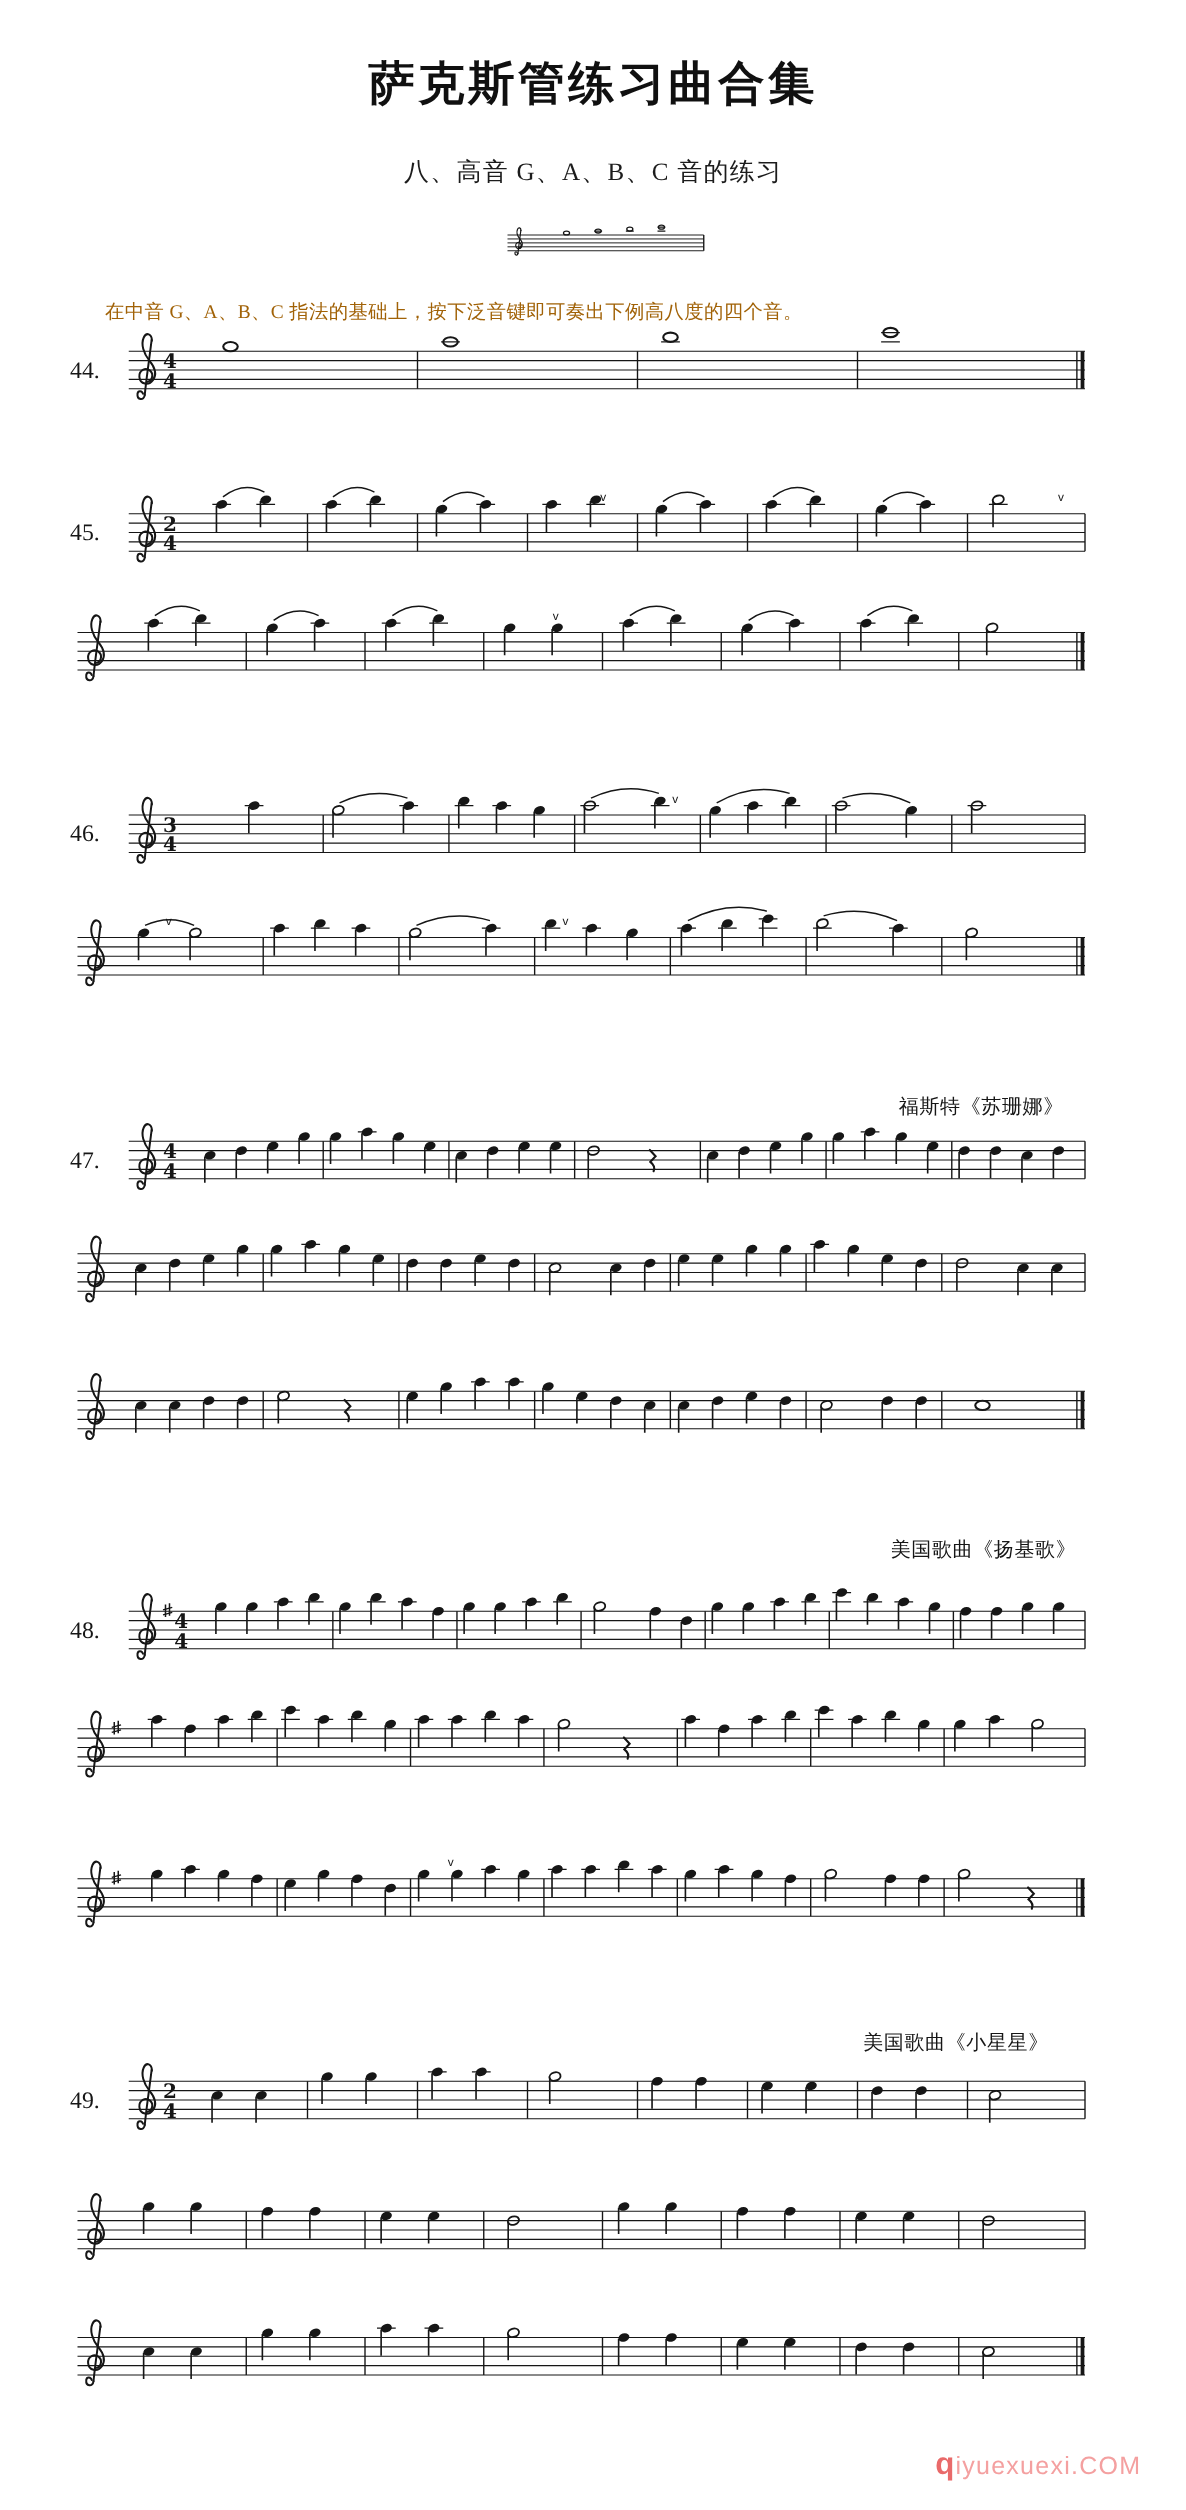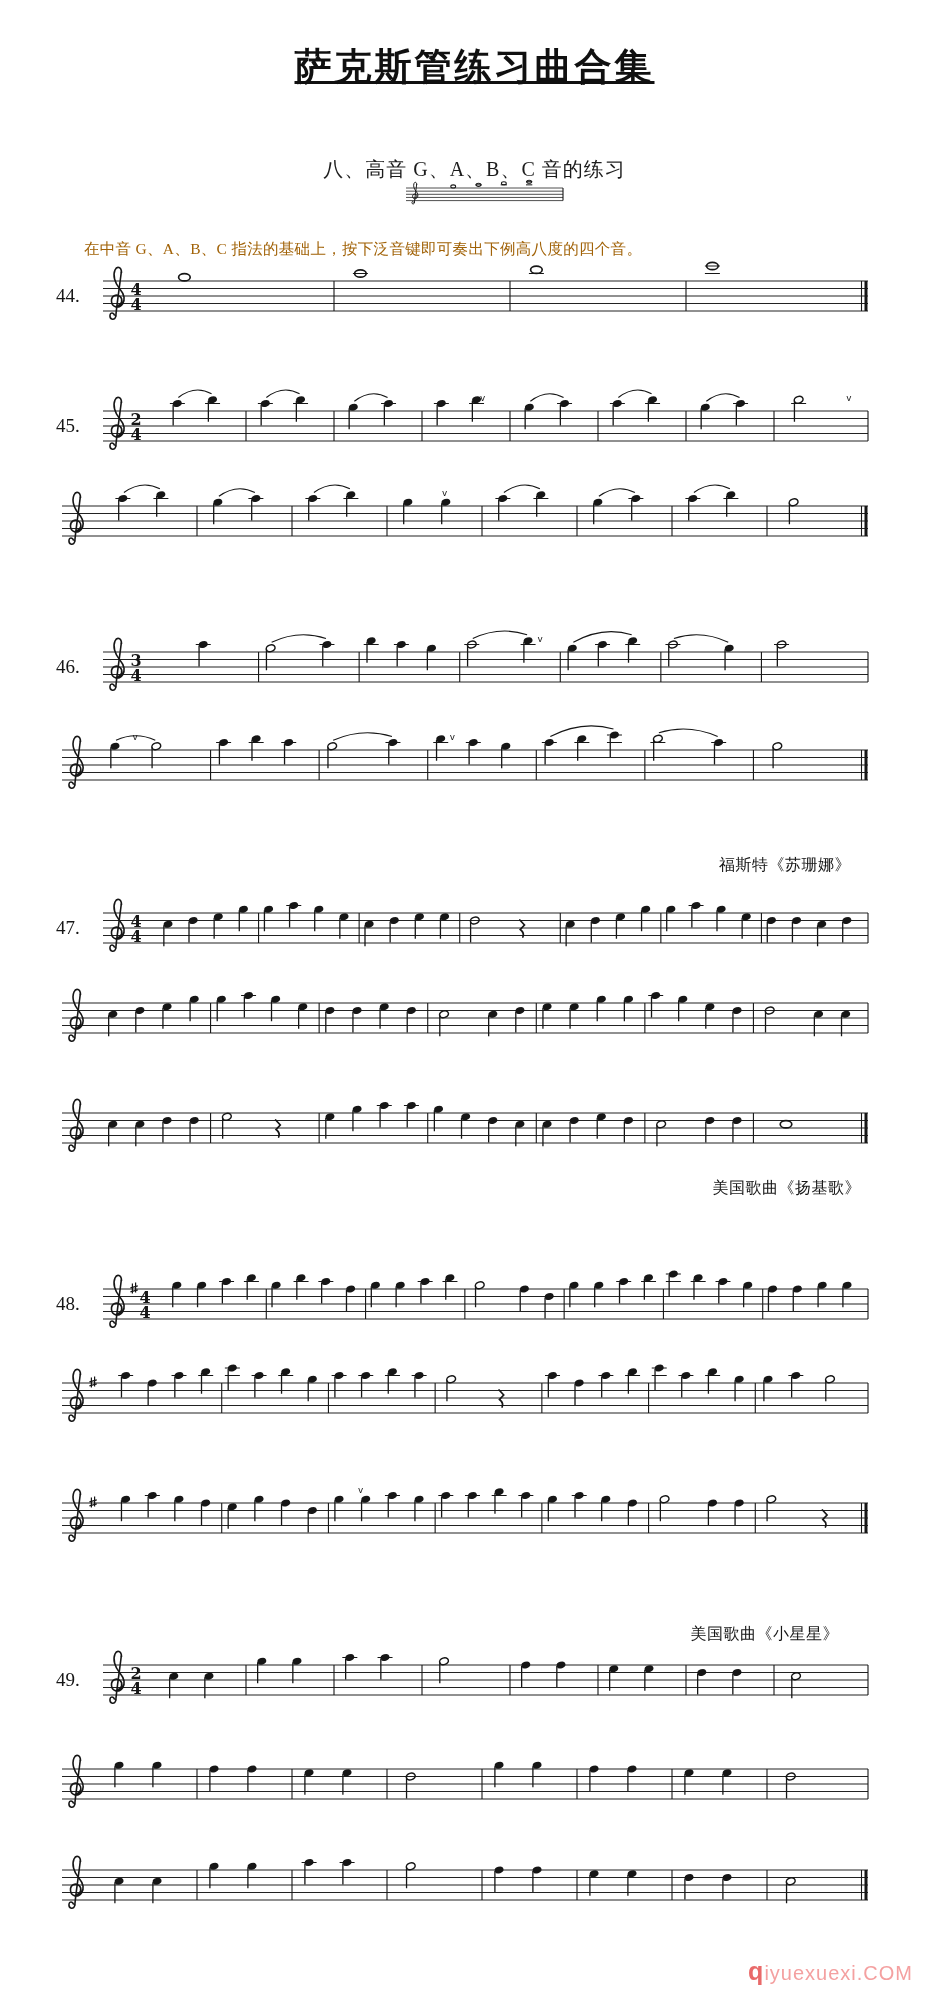--- a/index.html
+++ b/index.html
@@ -1,28 +1,28 @@
 <!DOCTYPE html>
 <html><head>
 <meta charset="utf-8">
 <style>
   html,body{margin:0;padding:0;}
   body{width:949px;height:2008px;position:relative;background:#ffffff;
        font-family:"Liberation Sans",sans-serif;overflow:hidden;}
   .page-title{position:absolute;top:42px;left:0;width:100%;text-align:center;
        font-family:"Liberation Serif",serif;font-weight:bold;font-size:37px;
-       letter-spacing:3px;color:#101010;text-decoration:underline;}
+       letter-spacing:3px;color:#101010;}
   .page-subtitle{position:absolute;top:124px;left:0;width:100%;text-align:center;
-       font-family:"Liberation Serif",serif;font-size:20px;letter-spacing:1px;color:#1c1c1c;margin-top:32px;}
+       font-family:"Liberation Serif",serif;font-size:20px;letter-spacing:1px;color:#1c1c1c;}
   .instruction{position:absolute;top:239px;left:84px;
        font-family:"Liberation Serif",serif;font-size:15.5px;letter-spacing:.3px;color:#a16207;}
   .annotation{position:absolute;font-family:"Liberation Serif",serif;
        font-size:16px;color:#161616;letter-spacing:.5px;}
-  .ann-1{top:855px;right:98px;margin-left:12px;}
-  .ann-2{top:1178px;right:88px;}
+  .ann-1{top:875px;right:98px;margin-left:12px;}
+  .ann-2{top:1230px;right:88px;}
   .ann-3{top:1624px;right:110px;}
   #music{position:absolute;inset:0;}
   #music svg{position:absolute;left:0;}
   .watermark{position:absolute;top:1961px;right:36px;font-size:20px;
        letter-spacing:1px;color:#f4a0a0;font-family:"Liberation Sans",sans-serif;text-align:right;}
   .watermark .wq{color:#e96a6a;font-weight:bold;font-size:25px;line-height:20px;}
 </style>
 </head>
 <body>
 

